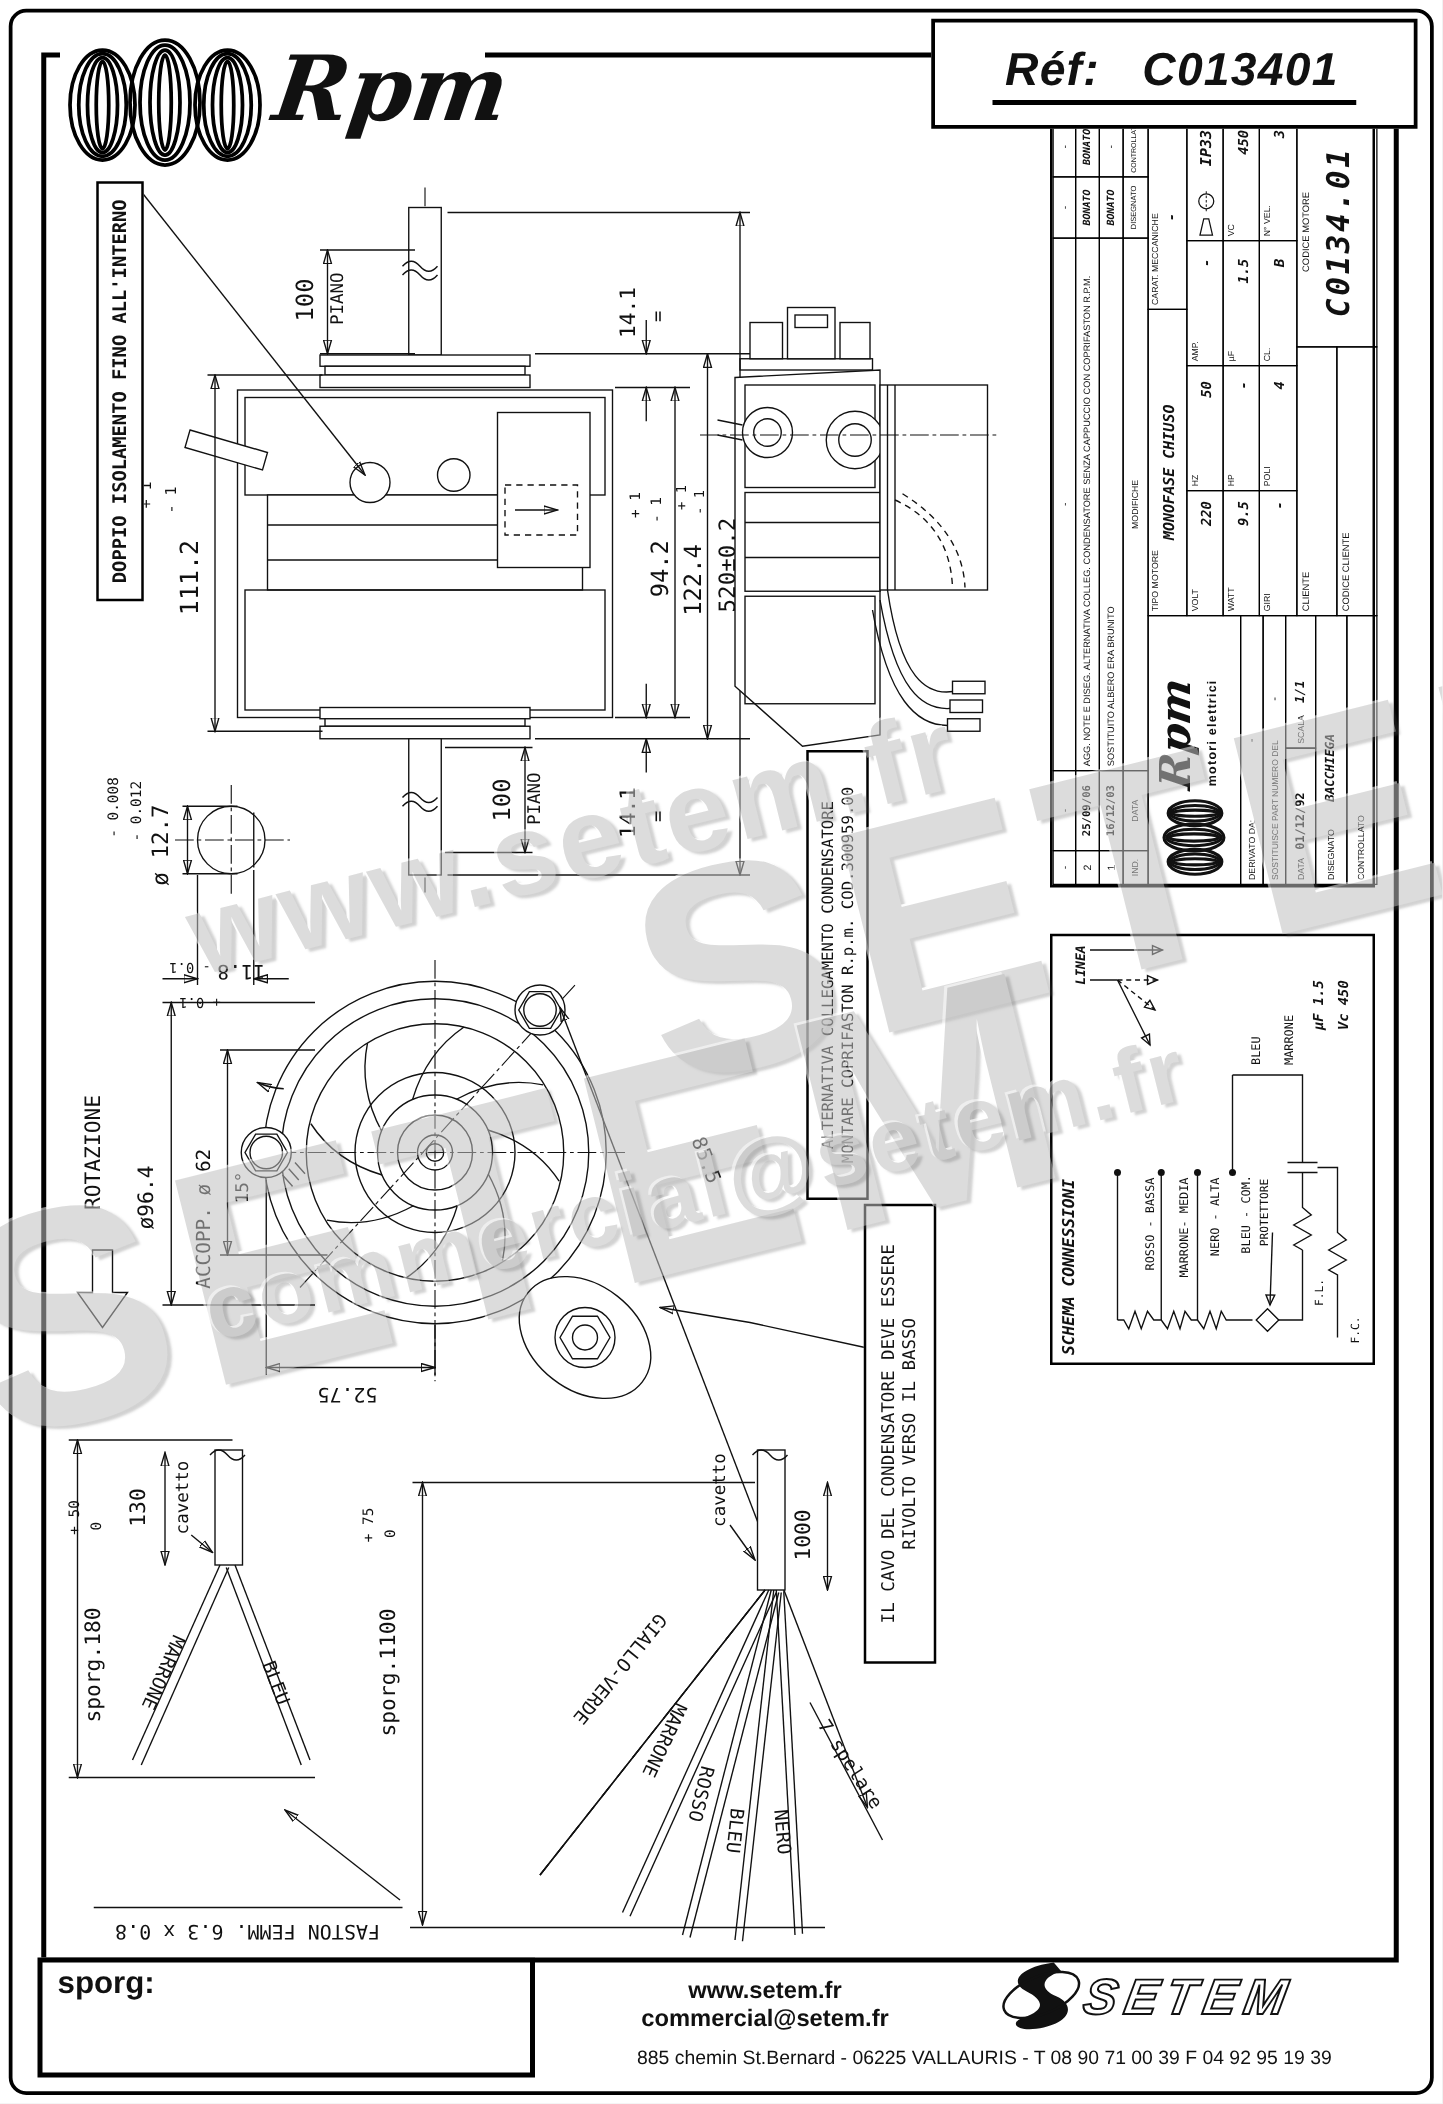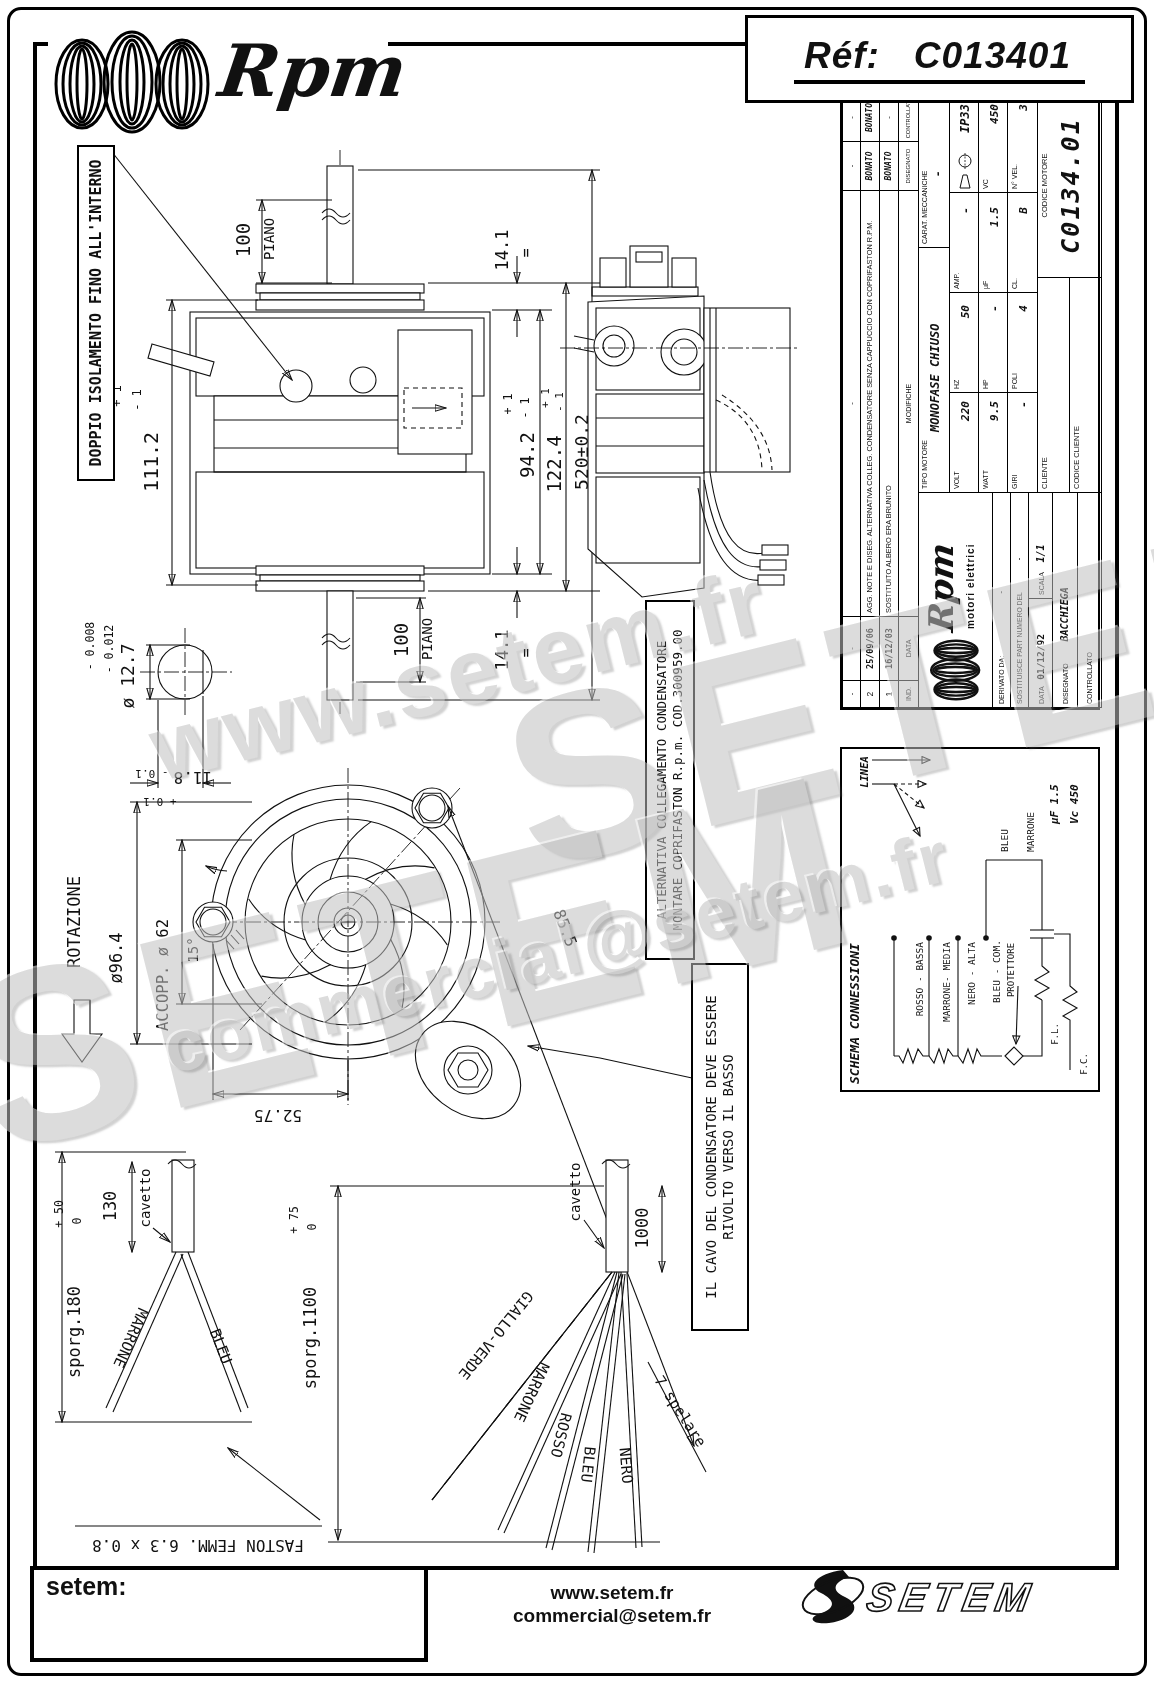--- a/index.html
+++ b/index.html
@@ -531,22 +531,23 @@
     <span style="position:absolute;left:172px;top:8px;font-family:'DejaVu Serif',serif;font-style:italic;font-weight:bold;font-size:72px;transform:skewX(-8deg);">Rpm</span>
   </div>
   <div id="refbox" class="abs" style="left:745px;top:15px;width:383px;height:82px;">
     <span class="rt">
       <span>Réf:</span>&nbsp;&nbsp;
       <span>C013401</span>
     </span>
   </div>
 
   <div id="codebox" class="abs" style="left:30px;top:1566px;width:390px;height:88px;">
-    <div style="position:absolute;left:12px;top:2px;font-size:25px;font-weight:bold;">setem:</div>
+    <div style="position:absolute;left:12px;top:2px;font-size:25px;font-weight:bold;">sporg:</div>
   </div>
   <div class="abs ftbold" style="left:462px;top:1582px;width:300px;font-size:19px;">www.setem.fr</div>
   <div class="abs ftbold" style="left:462px;top:1605px;width:300px;font-size:19px;">commercial@setem.fr</div>
   <svg class="abs" style="left:795px;top:1566px;" width="300" height="62" viewBox="0 0 300 62">
     <path d="M48,4 C20,8 12,20 26,27 C40,34 42,42 24,48 C12,52 18,59 34,57 C62,53 66,38 50,31 C36,25 38,16 54,11 Z" fill="#111" stroke="none"></path>
     <ellipse cx="38" cy="30" rx="32" ry="15" transform="rotate(-22 38 30)" fill="none" stroke="#111" stroke-width="2"></ellipse>
     <text x="78" y="45" font-size="40" font-style="italic" font-weight="bold" letter-spacing="6" fill="#fff" stroke="#111" stroke-width="1.6" font-family="Liberation Sans, sans-serif" transform="skewX(-10)">SETEM</text>
   </svg>
+  <div class="abs" style="left:440px;top:1638px;width:695px;font-size:15.5px;text-align:center;white-space:nowrap;">885 chemin St.Bernard  -  06225 VALLAURIS  -  T 08 90 71 00 39   F 04 92 95 19 39</div>
 </div>
 
 </body></html>

